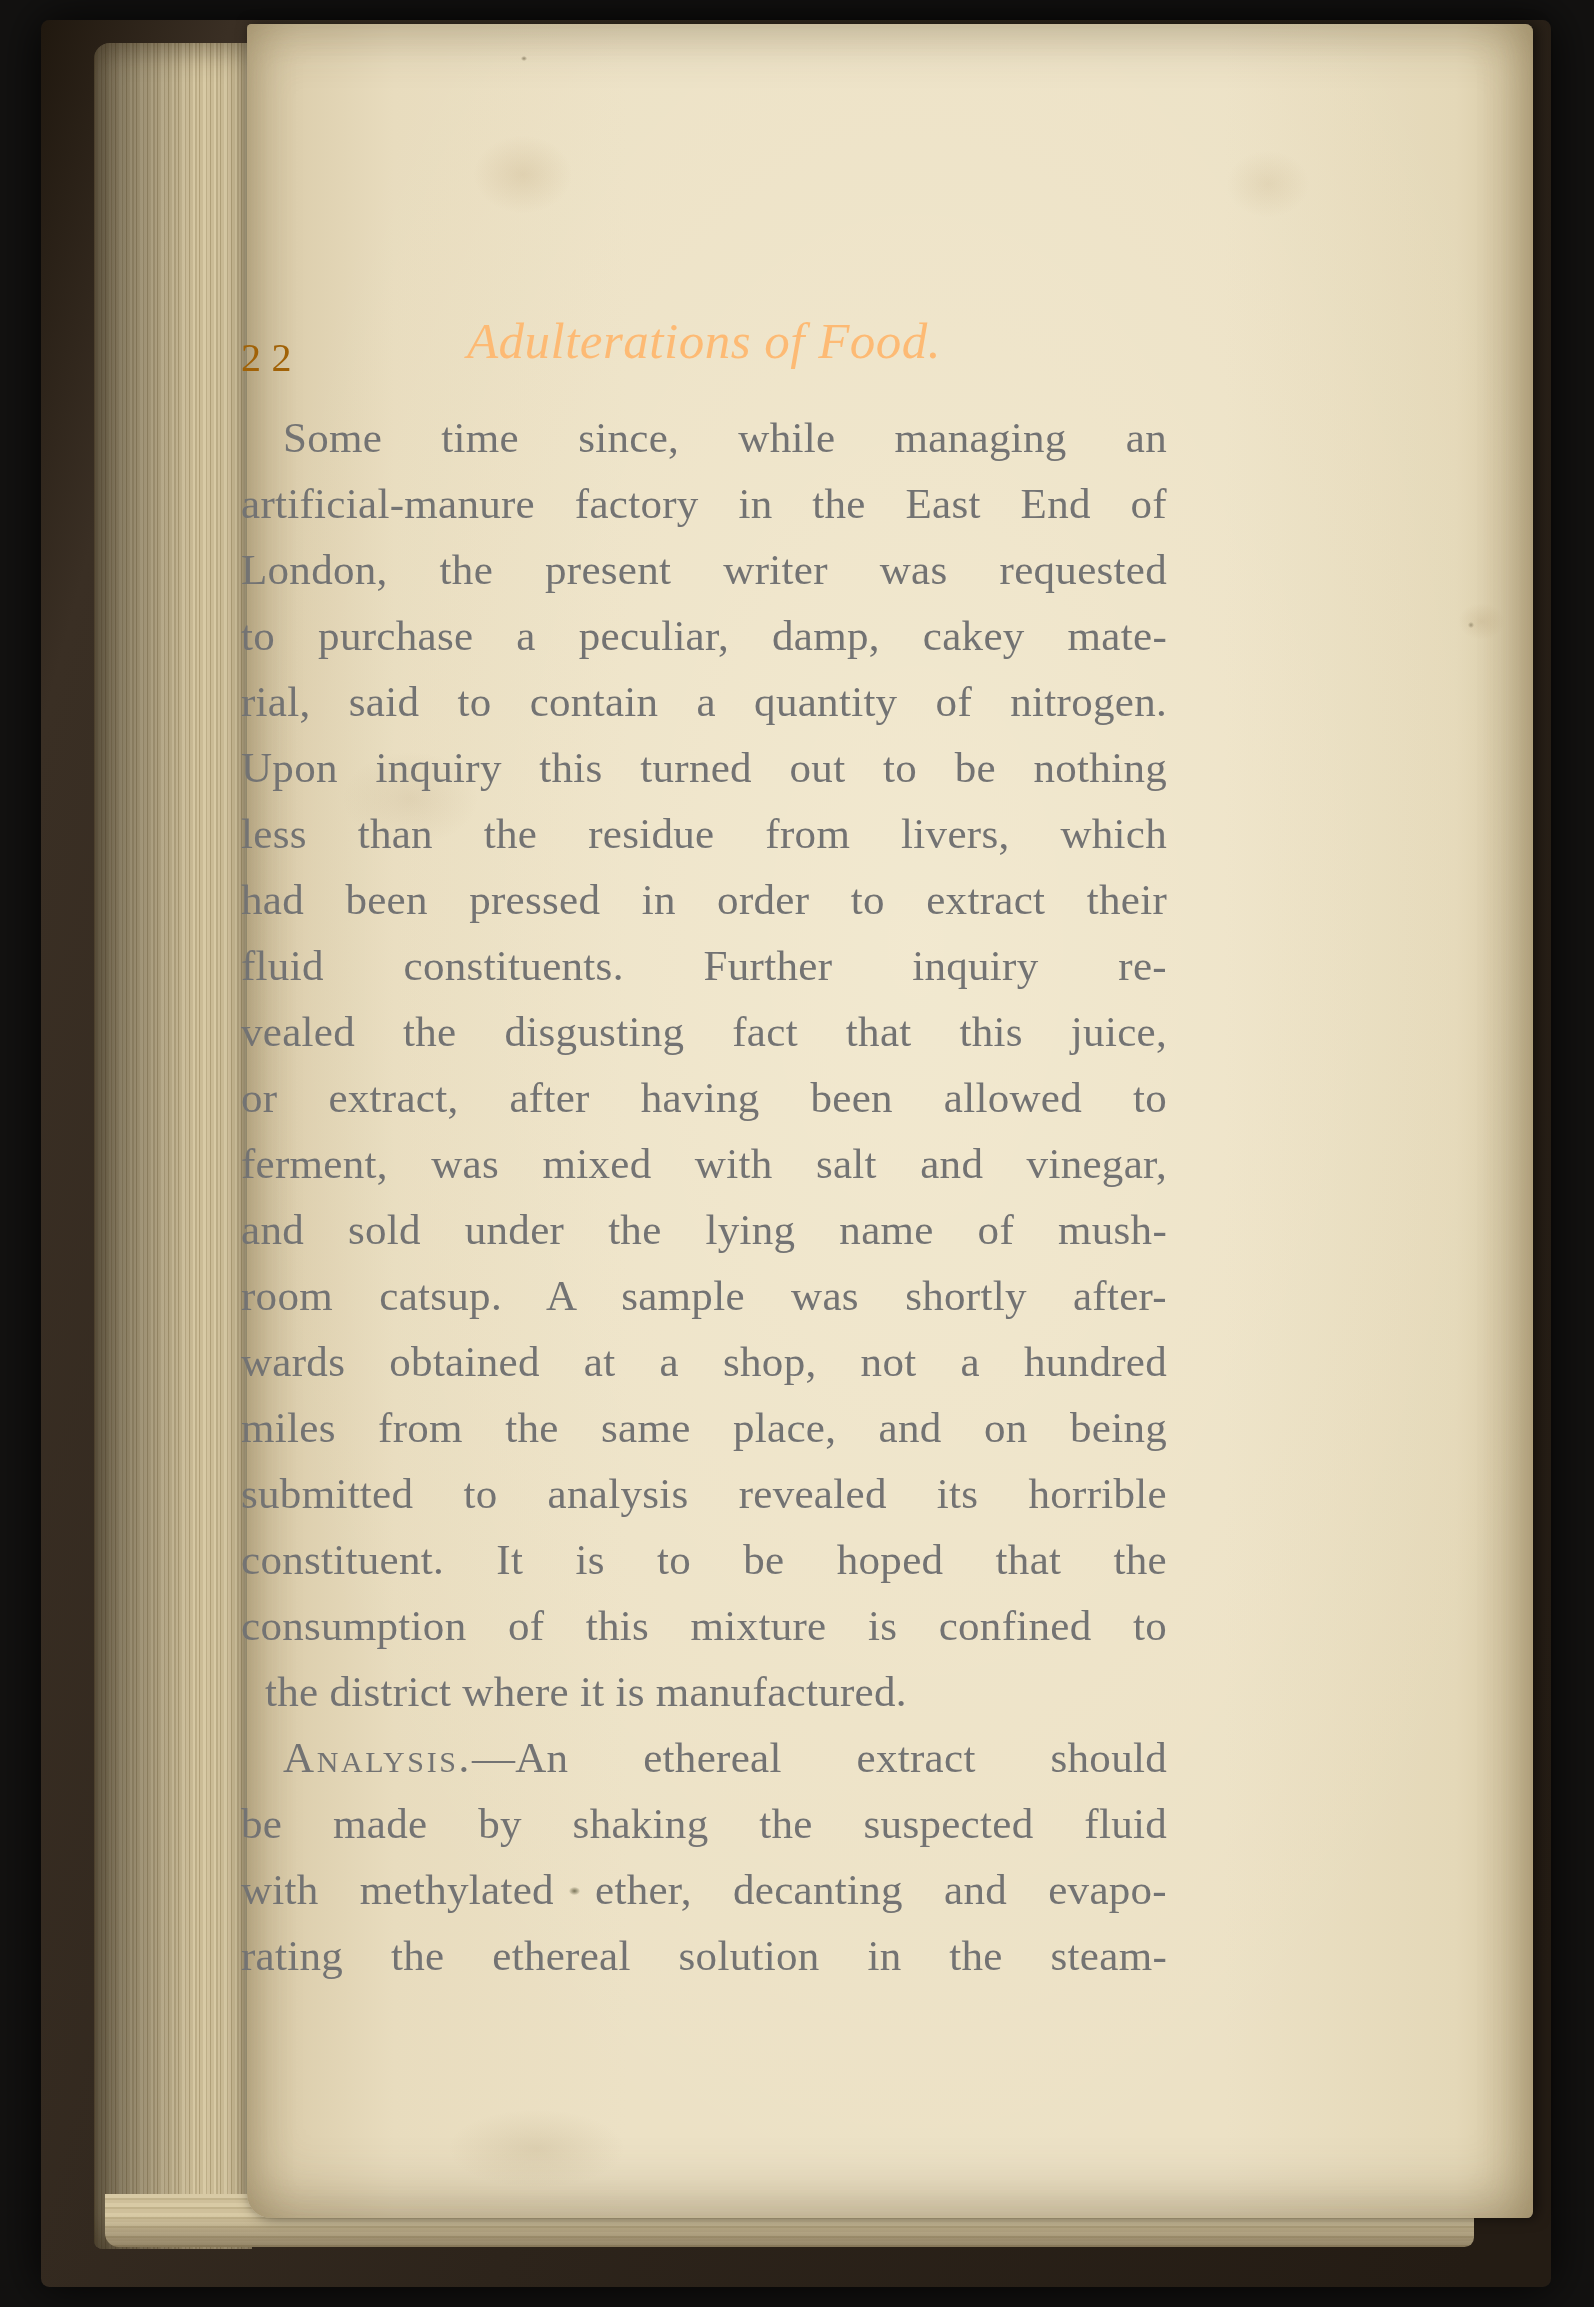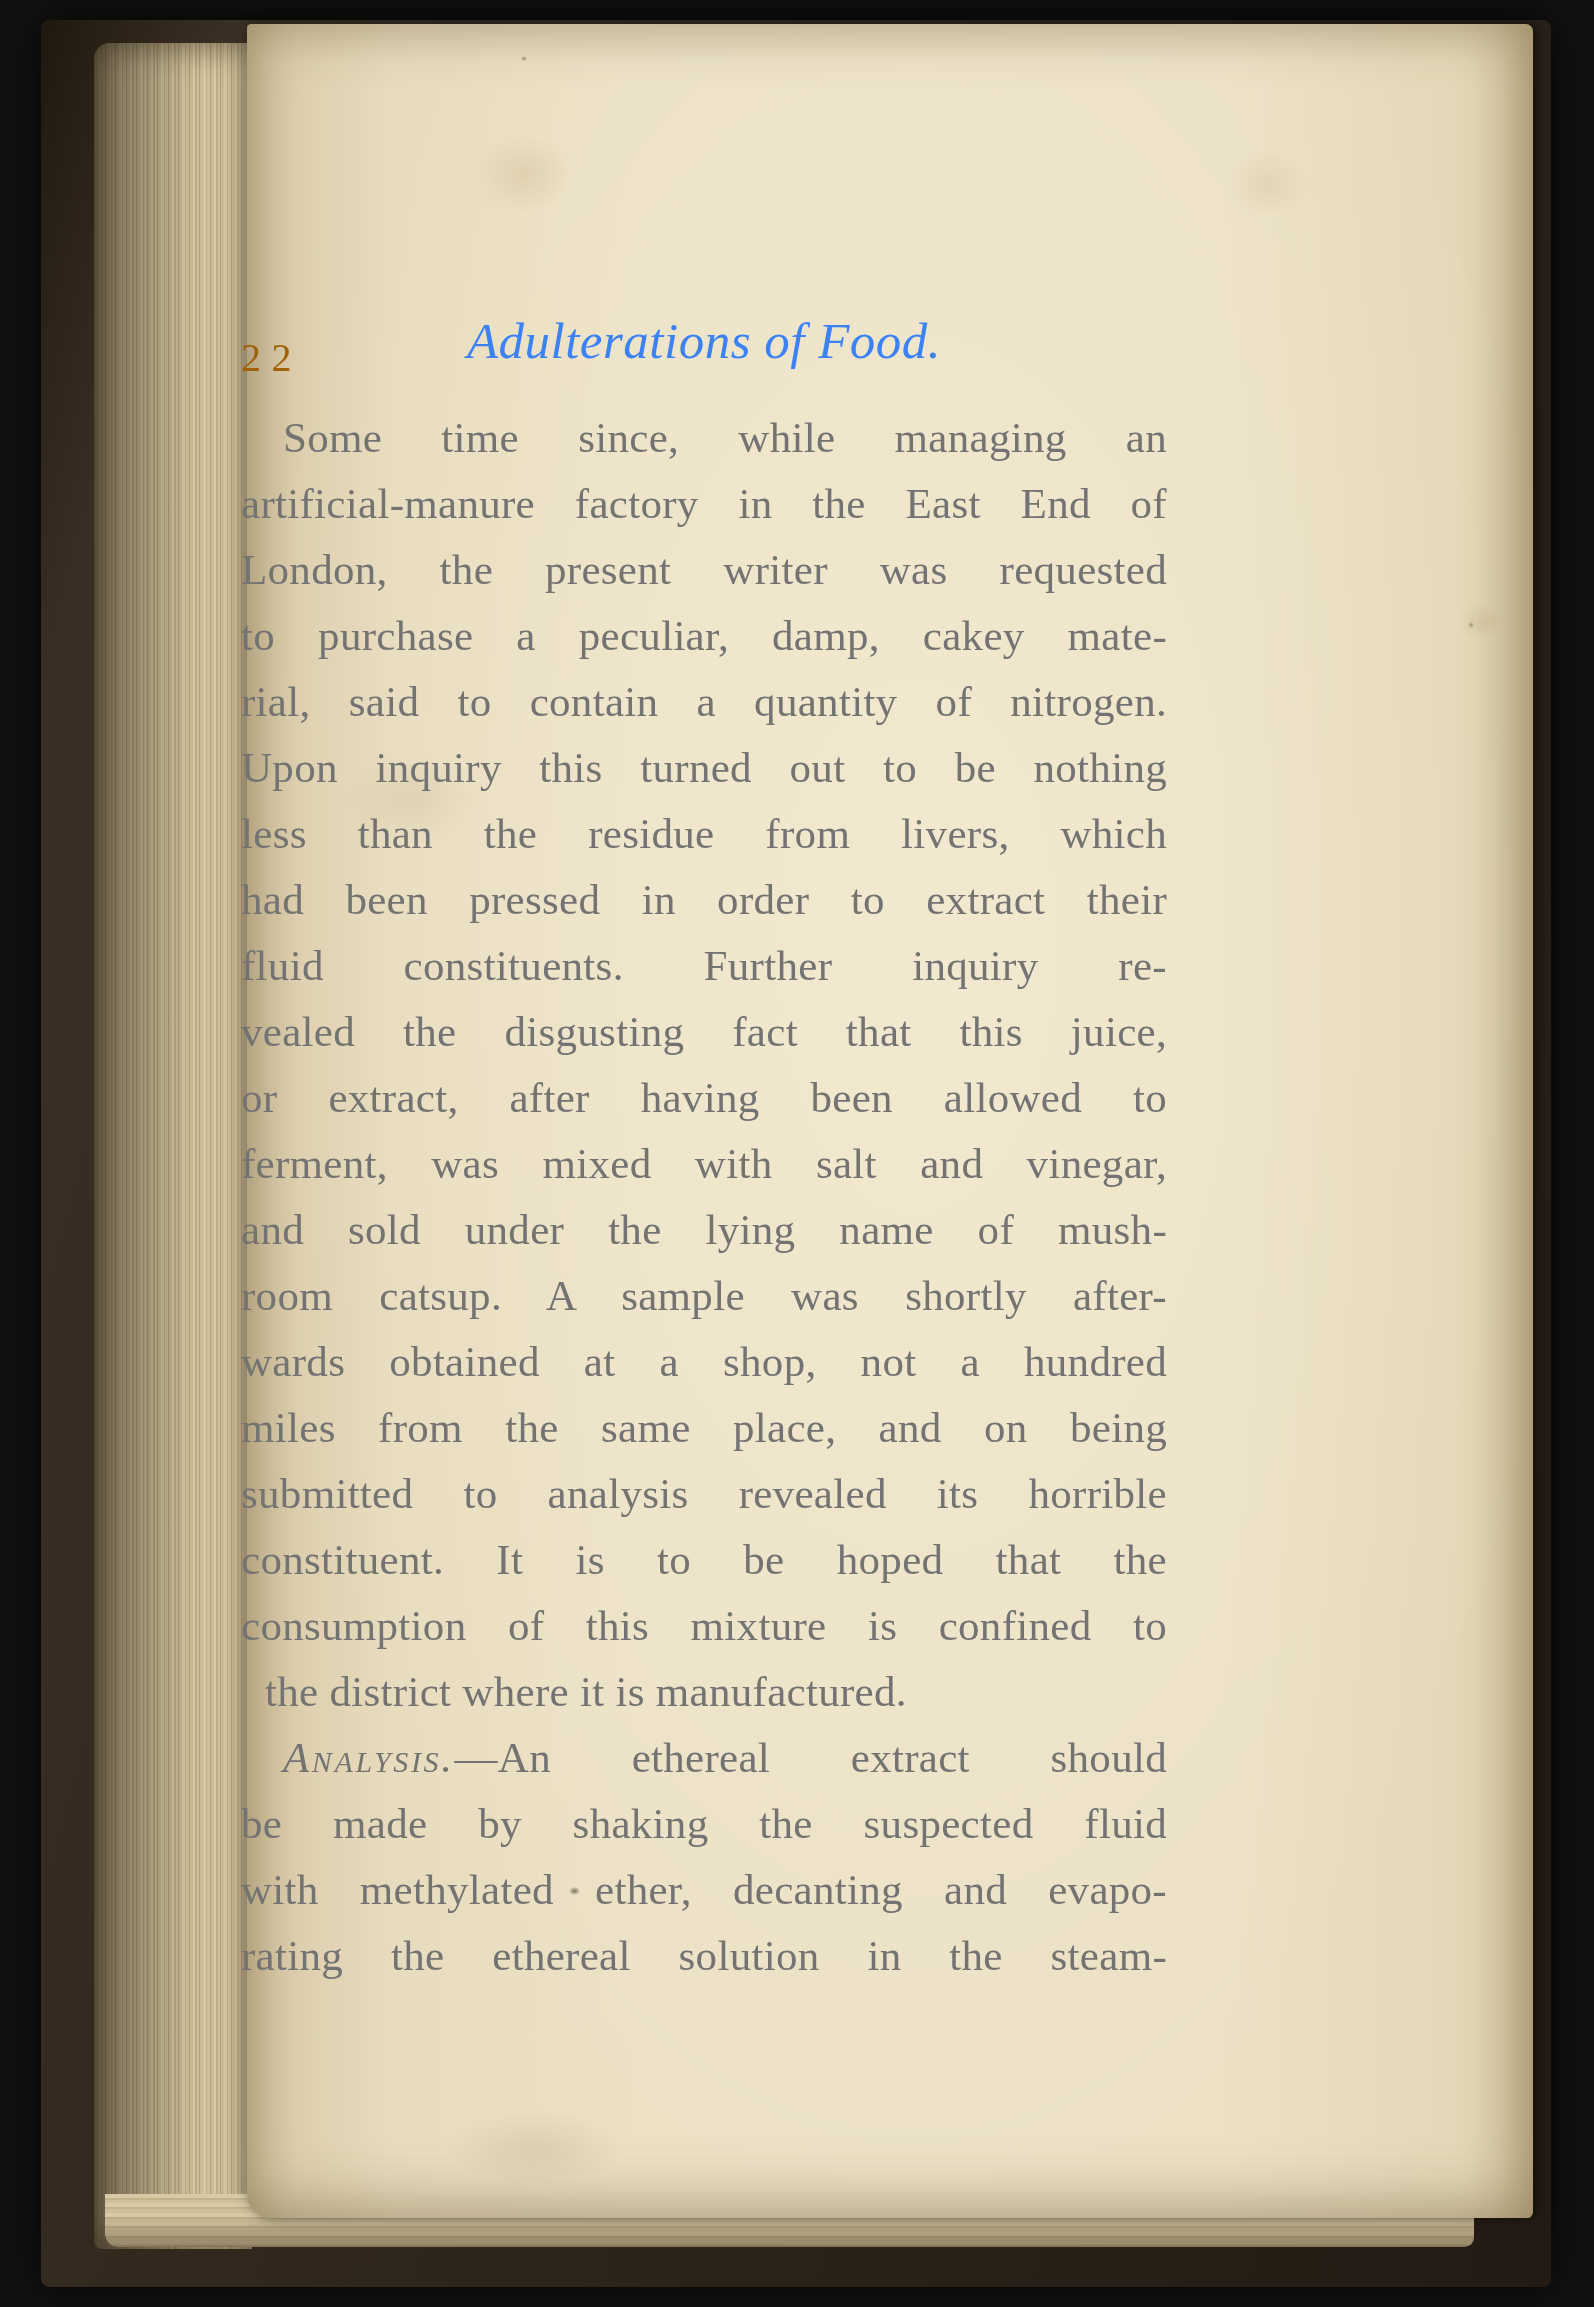--- a/index.html
+++ b/index.html
@@ -101,41 +101,41 @@
   .pagenum {
     position: absolute; left: 0; bottom: 5.3px;
     font-size: 40px; letter-spacing: 10.5px;
     color: #a16207;
   }
   .runhead {
     display: block; text-align: center;
     font-style: italic;
     font-size: 51px;
     letter-spacing: 0.5px;
-    color: #3b82f6;
+    color: #fdba74;
   }
 
   
   .text-block {
     position: absolute;
     left: 241px; top: 405px;
     width: 926px;
     font-size: 43px;
     line-height: 66px;
     color: #737373;
     letter-spacing: 0.3px;
   }
   .line {
     text-align: justify;
     text-align-last: justify;
     white-space: normal;
   }
   .line.indent { text-indent: 42px; }
   .line.para-end { text-align-last: left; padding-left: 24px; }
-  .smallcaps { font-variant: small-caps; letter-spacing: 2.6px; font-style: italic; }
+  .smallcaps { font-variant: small-caps; letter-spacing: 2.6px; }
 </style>
 </head>
 <body>
 
 <div class="scene">
 
   <div class="cover"></div>
 
   <div class="page-stack-left"></div>
   <div class="page-stack-bottom"></div>

